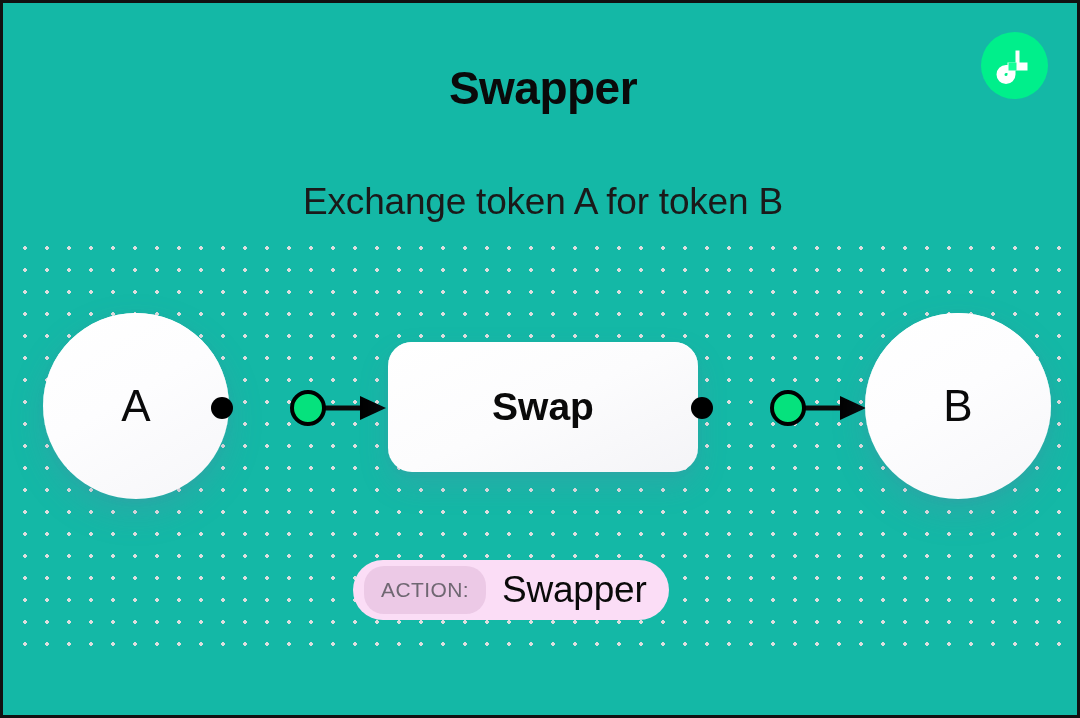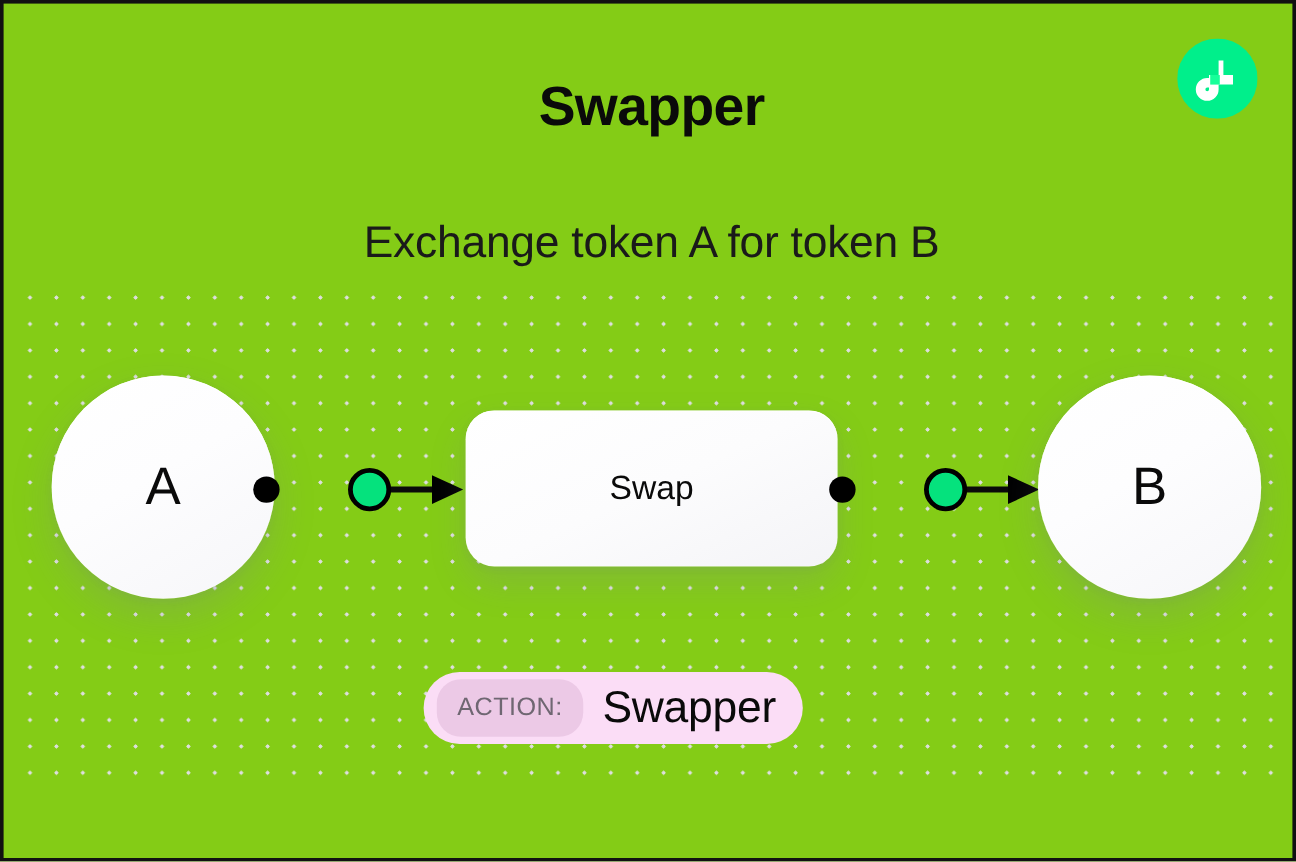--- a/index.html
+++ b/index.html
@@ -10,21 +10,21 @@
   body {
     font-family: "Liberation Sans", sans-serif;
   }
 
   #canvas {
     position: relative;
     width: 1080px;
     height: 718px;
     box-sizing: border-box;
     border: 3px solid #111111;
-    background-color: #84cc16;
+    background-color: #14b8a6;
     overflow: hidden;
   }
 
   
   #dot-grid {
     position: absolute;
     left: 3px;
     top: 228px;
     width: 1074px;
     height: 420px;
@@ -99,22 +99,22 @@
     border-radius: 24px;
     background: linear-gradient(155deg, #ffffff 0%, #fcfcfd 50%, #f4f4f7 100%);
     box-shadow: 0 14px 30px rgba(120,120,170,0.20),
                 0 2px 5px rgba(120,120,170,0.10),
                 inset 0 1px 0 rgba(255,255,255,0.95);
     display: flex;
     align-items: center;
     justify-content: center;
   }
   #swap-box-label {
-    font-size: 28px;
-    font-weight: 400;
+    font-size: 39px;
+    font-weight: 700;
     color: #0a0a0a;
   }
 
   
   .connector {
     position: absolute;
     top: 383px;
     width: 180px;
     height: 44px;
   }

